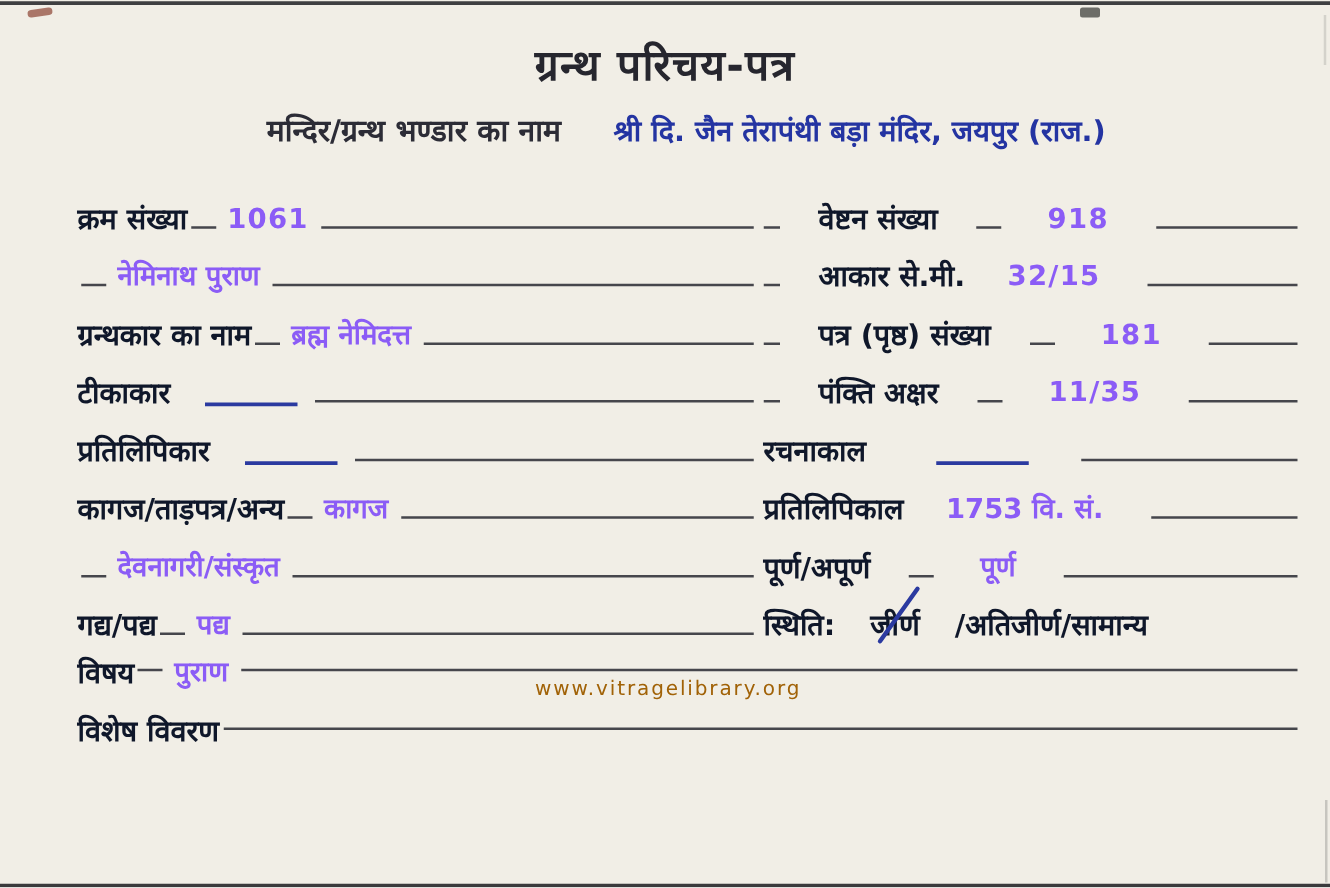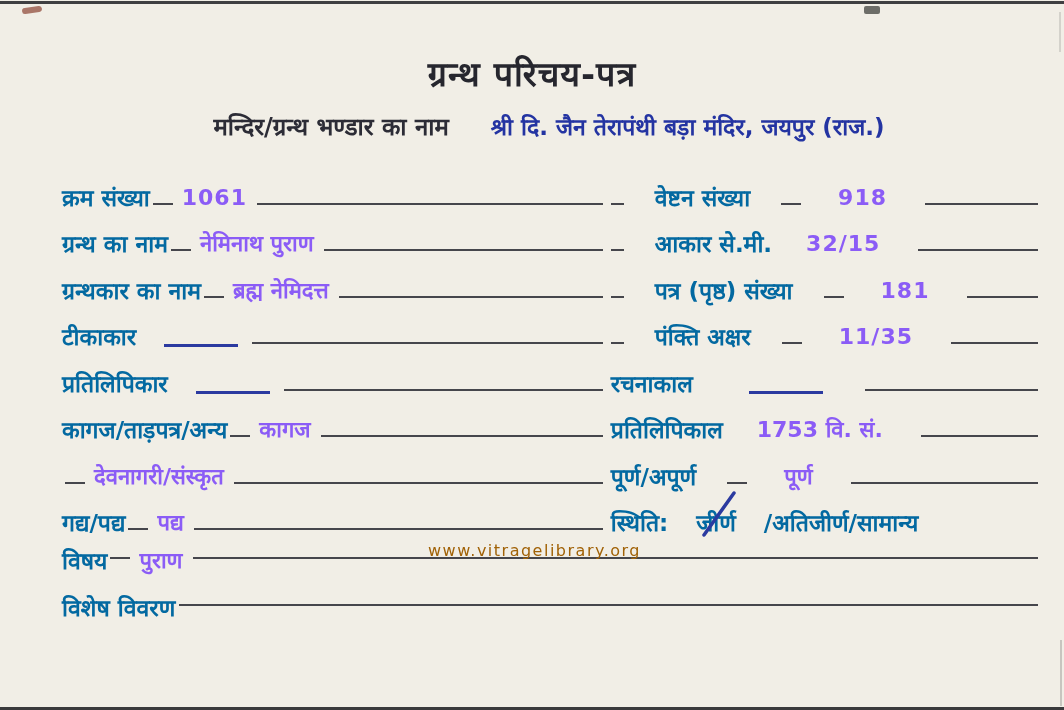--- a/index.html
+++ b/index.html
@@ -15,21 +15,21 @@
   
   .edge-top    { position:absolute; left:0; top:1px; width:1064px; height:3px; background:#3f3f41; }
   .edge-bottom { position:absolute; left:0; bottom:0; width:1064px; height:3px; background:#3a3a3c; }
   .smudge-red  { position:absolute; left:22px; top:7px; width:20px; height:6px; background:#aa7668; border-radius:3px; transform:rotate(-8deg); }
   .smudge-dark { position:absolute; left:864px; top:6px; width:16px; height:8px; background:#6d6d68; border-radius:2px; }
   .edge-right  { position:absolute; right:2px; top:640px; width:2px; height:66px; background:#c7c5bf; }
   .edge-right2 { position:absolute; right:3px; top:12px; width:2px; height:40px; background:#d4d2cb; }
 
   .title {
     text-align: center;
-    padding-top: 50px;
+    padding-top: 28px;
     font-size: 34px;
     font-weight: bold;
     color: #26262e;
     letter-spacing: 1px;
   }
   .content { padding: 0 22px 0 62px; }
 
   .header-row {
     display: flex; align-items: baseline;
     margin-top: 16px; height: 40px; justify-content: center;
@@ -37,21 +37,21 @@
   .header-row .lbl { font-size: 24px; font-weight: bold; color: #2c2c36; }
   .header-row .val { font-size: 23px; font-weight: bold; color: #2434a2; margin-left: 42px; }
 
   .rows { margin-top: 14px; }
   .row { display: flex; height: 46.5px; }
   .half { display: flex; align-items: flex-end; min-width: 0; }
   .half.left  { flex: 0 0 56%; padding-right: 4px; box-sizing: border-box; }
   .half.right { flex: 1 1 44%; gap: 28px; }
   .full-row { display: flex; align-items: center; height: 47px; }
 
-  .lbl { font-size: 23px; font-weight: bold; color: #0369a1; white-space: nowrap; line-height: 1.25; }
+  .lbl { font-size: 23px; font-weight: bold; color: #0f172a; white-space: nowrap; line-height: 1.25; }
   .val { font-size: 22px; font-weight: bold; color: #8b5cf6; white-space: nowrap; margin: 0 6px; line-height: 1.3; }
   .val.num { letter-spacing: 1px; }
 
   .rule  { flex: 1 1 auto; border-bottom: 2px solid #46464c; margin: 0 4px 8px 4px; min-width: 10px; }
   .dash  { flex: 0 0 auto; width: 20px; border-bottom: 2px solid #46464c; margin: 0 3px 8px 3px; }
   .dash.pre { width: 13px; margin-left: 0; }
   .blue-dash { flex: 0 0 auto; width: 74px; border-bottom: 3px solid #2b3aa0; margin: 0 10px 5px 28px; }
 
   .checked-wrap { position: relative; display: inline-block; }
   .tick { position: absolute; left: 2px; top: -22px; overflow: visible; pointer-events: none; }
@@ -95,21 +95,20 @@
           <span class="dash pre"></span>
           <span class="lbl">वेष्टन संख्या</span>
           <span class="dash"></span>
           <span class="val num">918</span>
           <span class="rule"></span>
         </div>
       </div>
 
       <div class="row">
         <div class="half left">
-          <span class="lbl">ग्रन्थ का नाम</span>
           <span class="dash"></span>
           <span class="val">नेमिनाथ पुराण</span>
           <span class="rule"></span>
         </div>
         <div class="half right">
           <span class="dash pre"></span>
           <span class="lbl">आकार से.मी.</span>
           <span class="val num">32/15</span>
           <span class="rule"></span>
         </div>

